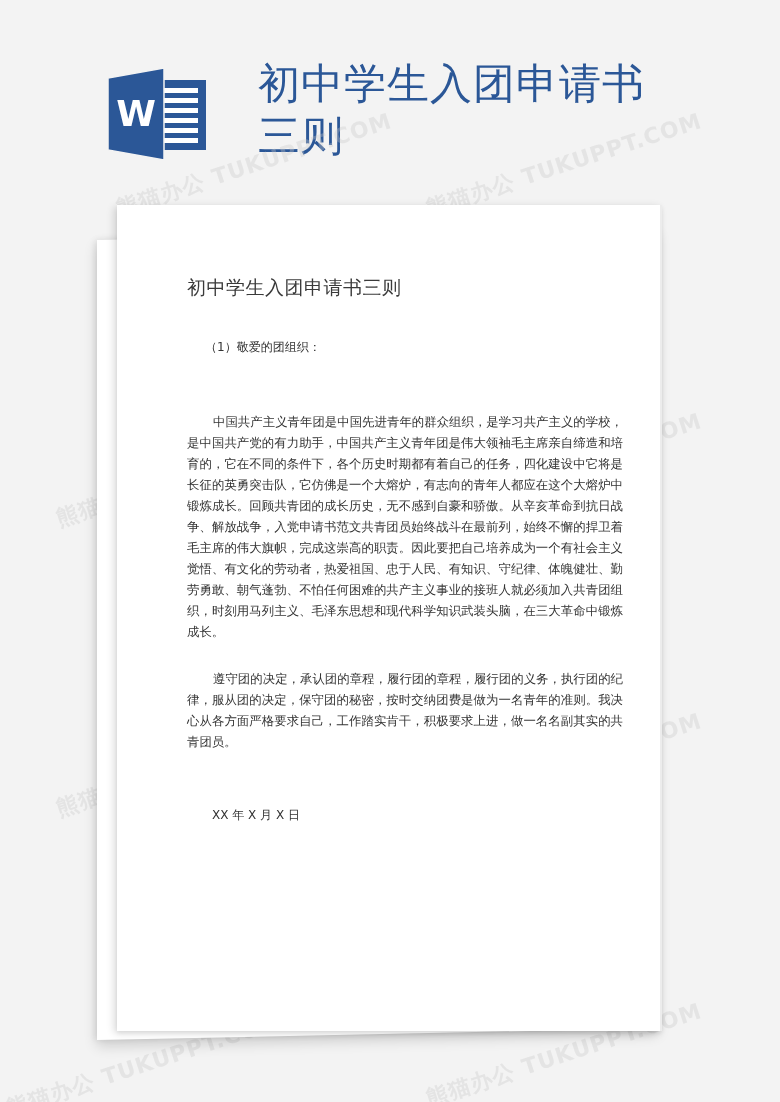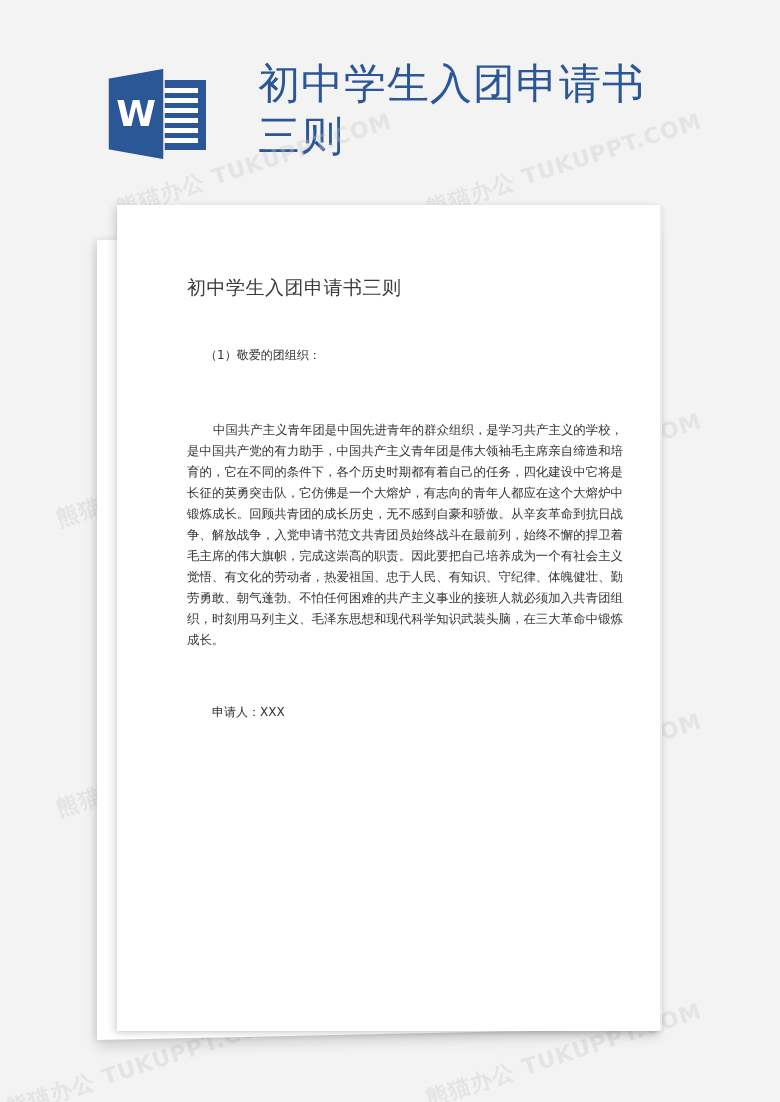--- a/index.html
+++ b/index.html
@@ -61,21 +61,21 @@
       left: 70px;
       top: 70px;
       font-family: "DejaVu Sans", "Liberation Sans", sans-serif;
       font-size: 19px;
       color: #3a3a3a;
       letter-spacing: 0.5px;
     }
     .doc-body {
       position: absolute;
       left: 70px;
-      top: 140px;
+      top: 132px;
       width: 436px;
       font-size: 12.4px;
       line-height: 21px;
       color: #333333;
       text-align: justify;
     }
     .doc-body p {
       margin: 0;
     }
     .heading-line {
@@ -142,18 +142,19 @@
 
 <div class="front-page">
   <div class="doc-title">初中学生入团申请书三则</div>
 
   <div class="doc-body">
     <p class="heading-line">（1）敬爱的团组织：</p>
     <div class="gap-s"></div>
     <div class="gap-m"></div>
     <p class="indent">中国共产主义青年团是中国先进青年的群众组织，是学习共产主义的学校，是中国共产党的有力助手，中国共产主义青年团是伟大领袖毛主席亲自缔造和培育的，它在不同的条件下，各个历史时期都有着自己的任务，四化建设中它将是长征的英勇突击队，它仿佛是一个大熔炉，有志向的青年人都应在这个大熔炉中锻炼成长。回顾共青团的成长历史，无不感到自豪和骄傲。从辛亥革命到抗日战争、解放战争，入党申请书范文共青团员始终战斗在最前列，始终不懈的捍卫着毛主席的伟大旗帜，完成这崇高的职责。因此要把自己培养成为一个有社会主义觉悟、有文化的劳动者，热爱祖国、忠于人民、有知识、守纪律、体魄健壮、勤劳勇敢、朝气蓬勃、不怕任何困难的共产主义事业的接班人就必须加入共青团组织，时刻用马列主义、毛泽东思想和现代科学知识武装头脑，在三大革命中锻炼成长。</p>
     <div class="gap-m"></div>
+    <p class="indent">遵守团的决定，承认团的章程，履行团的章程，履行团的义务，执行团的纪律，服从团的决定，保守团的秘密，按时交纳团费是做为一名青年的准则。我决心从各方面严格要求自己，工作踏实肯干，积极要求上进，做一名名副其实的共青团员。</p>
     <div class="gap-m"></div>
-    <p class="meta-line">申请人：XXX</p>
     <div class="gap-s"></div>
+    <p class="meta-line">XX 年 X 月 X 日</p>
     <div class="gap-s"></div>
   </div>
 </div>
 
 </body></html>

